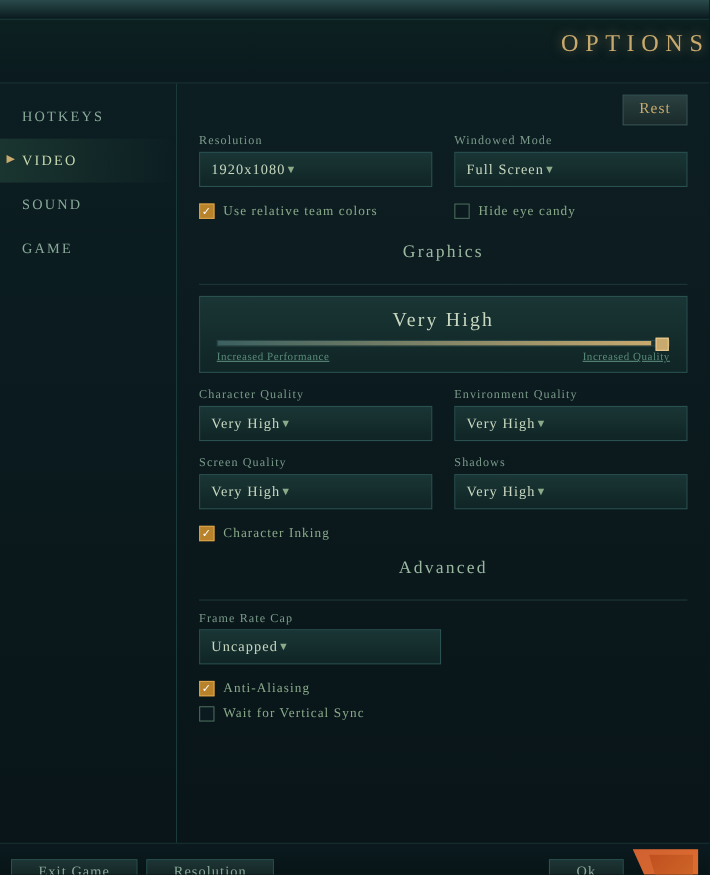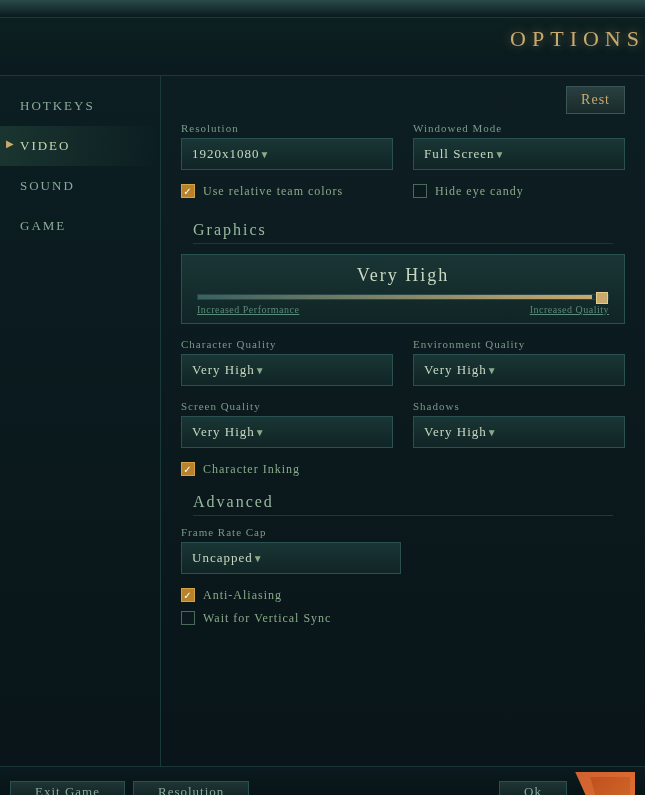--- a/index.html
+++ b/index.html
@@ -91,23 +91,24 @@
       cursor: pointer;
       letter-spacing: 1px;
       margin-top: -5px;
     }
 
     
     .section-title {
       font-size: 16px;
       letter-spacing: 2px;
       color: #9ab8a0;
-      margin: 10px 12px 10px;
-      padding-bottom: 4px;
+      margin: 10px 0 10px;
+      padding-bottom: 19px;
       border-bottom: 1px solid #1e3838;
+      text-align: center;
     }
 
     
     .field-label {
       font-size: 11px;
       color: #7a9a8a;
       margin-bottom: 4px;
       letter-spacing: 1px;
     }
 
@@ -138,21 +139,21 @@
     }
 
     .dropdown-arrow {
       color: #8aaa8a;
       font-size: 10px;
     }
 
     
     .checkbox-row {
       display: flex;
-      align-items: flex-start;
+      align-items: center;
       gap: 8px;
       margin-bottom: 8px;
       font-size: 12px;
       color: #8aaa8a;
       letter-spacing: 1px;
     }
 
     .checkbox {
       width: 14px;
       height: 14px;

